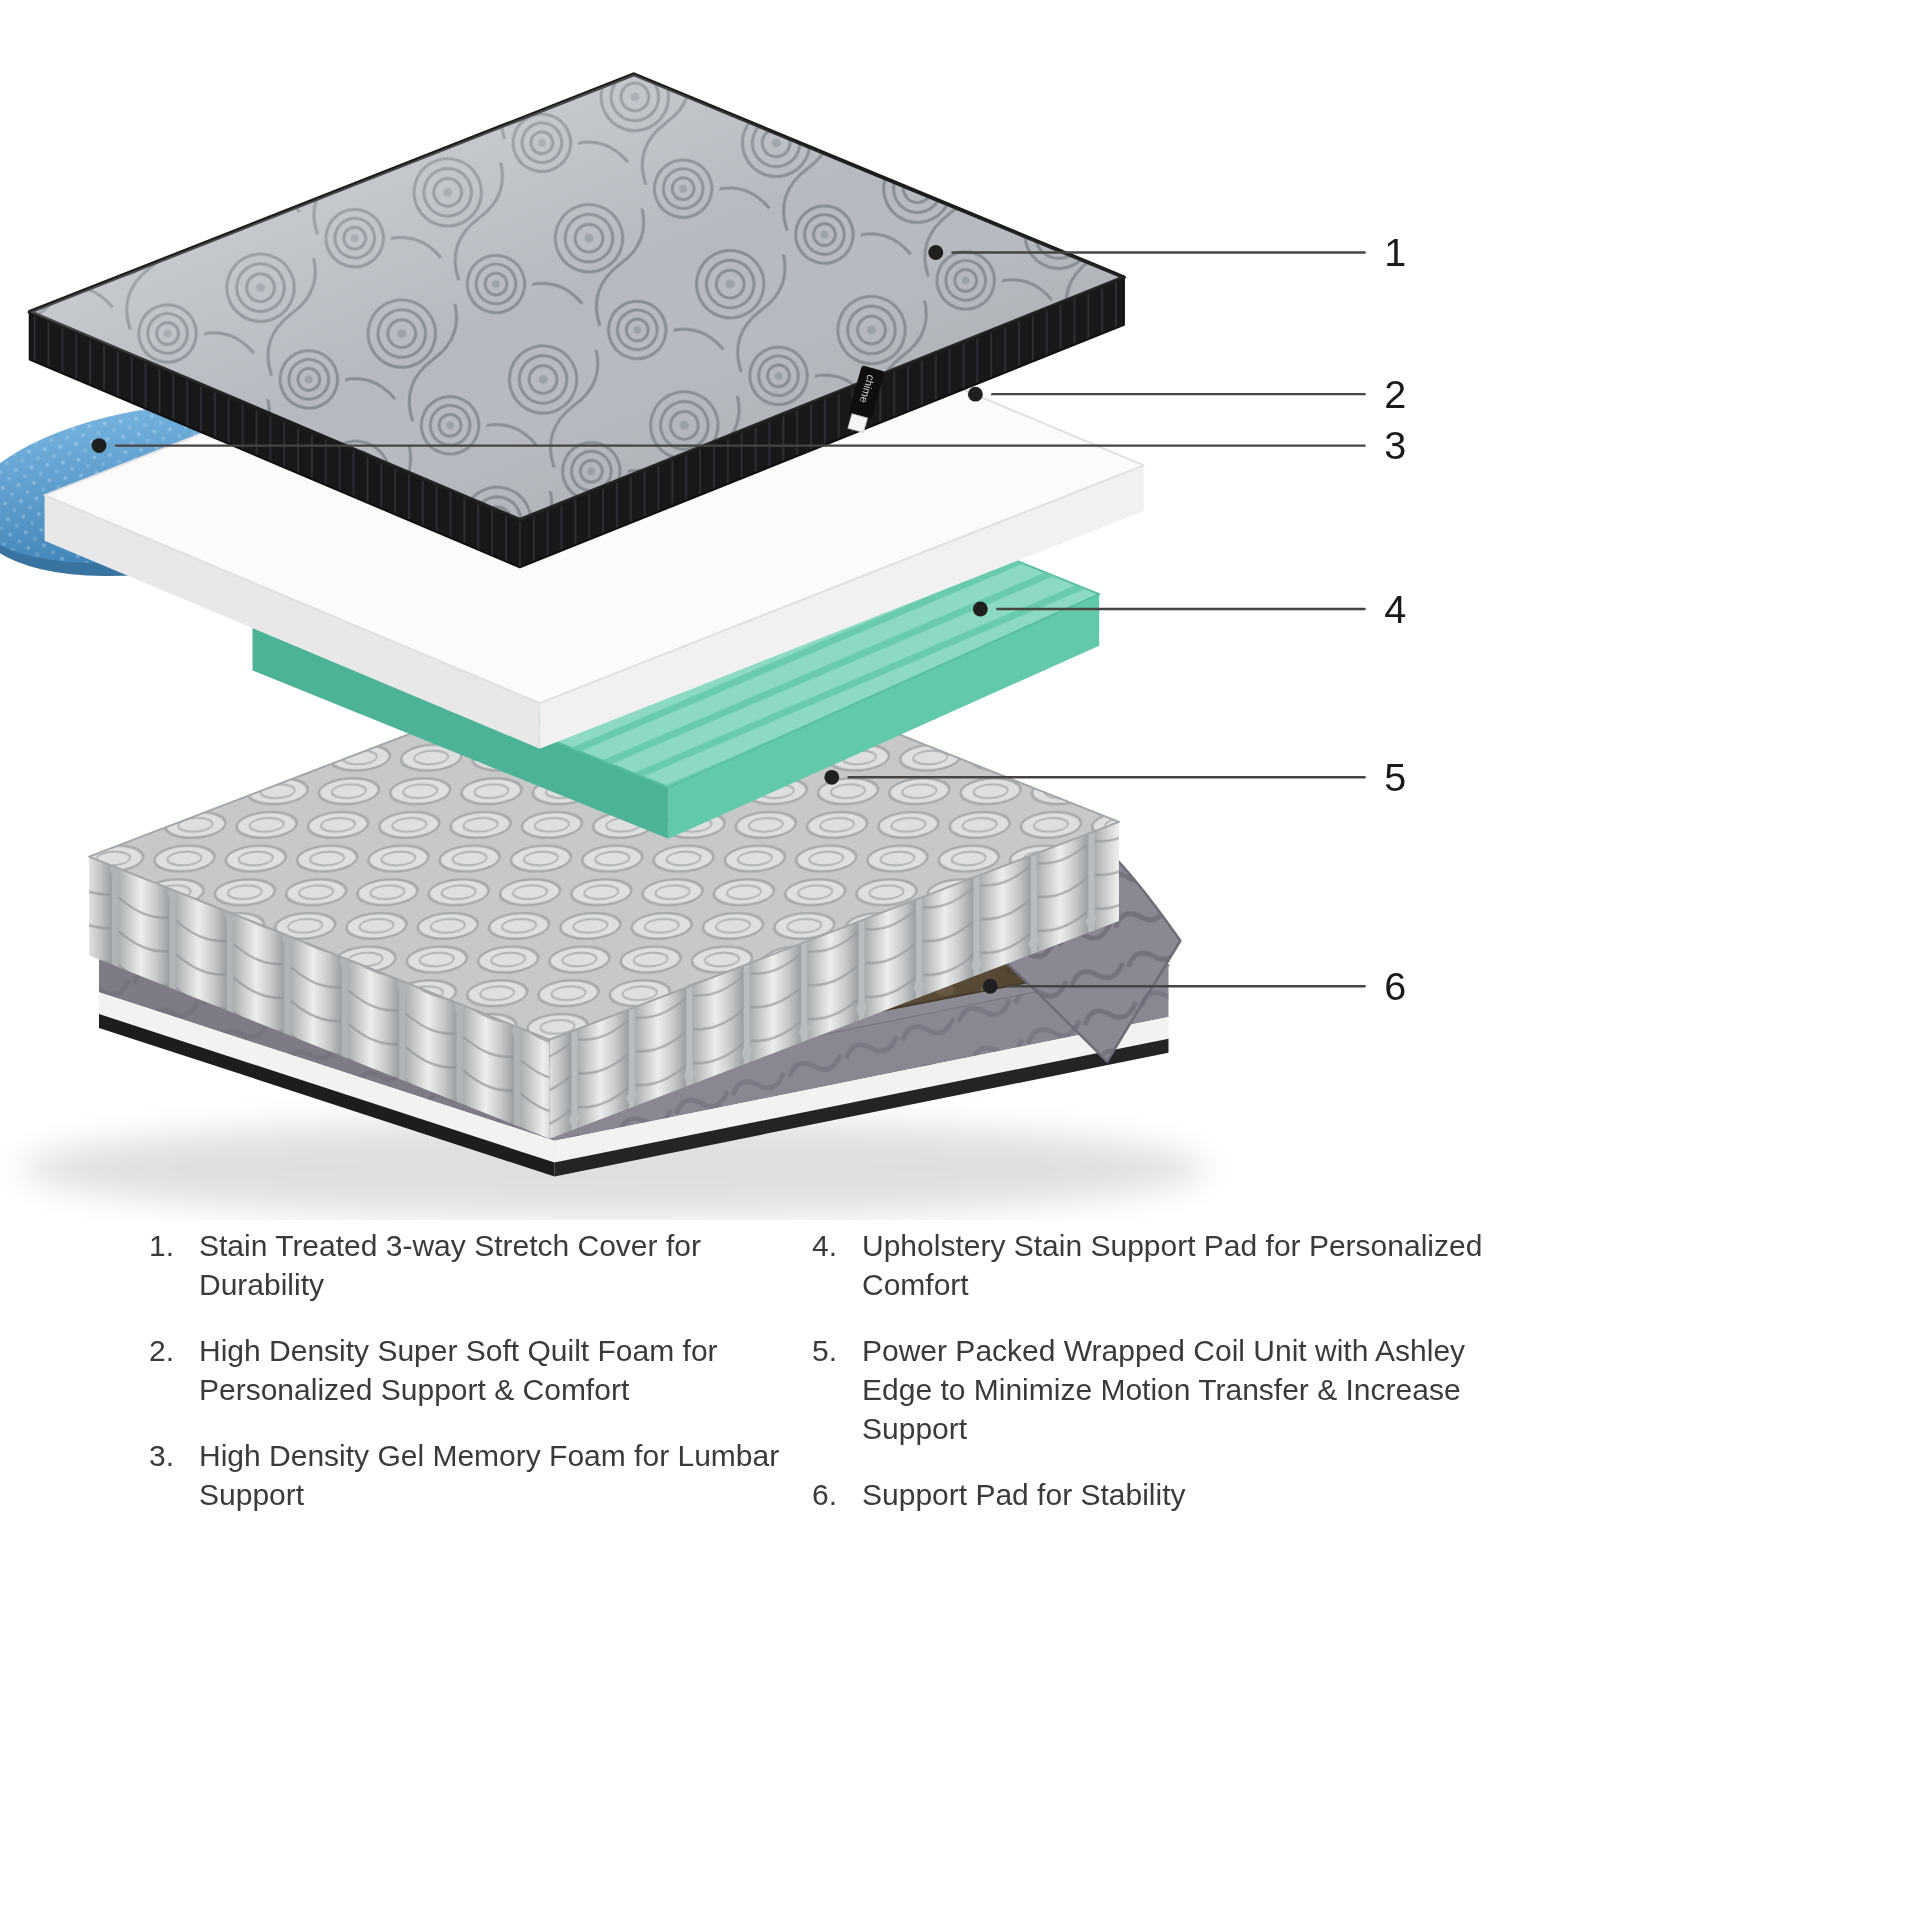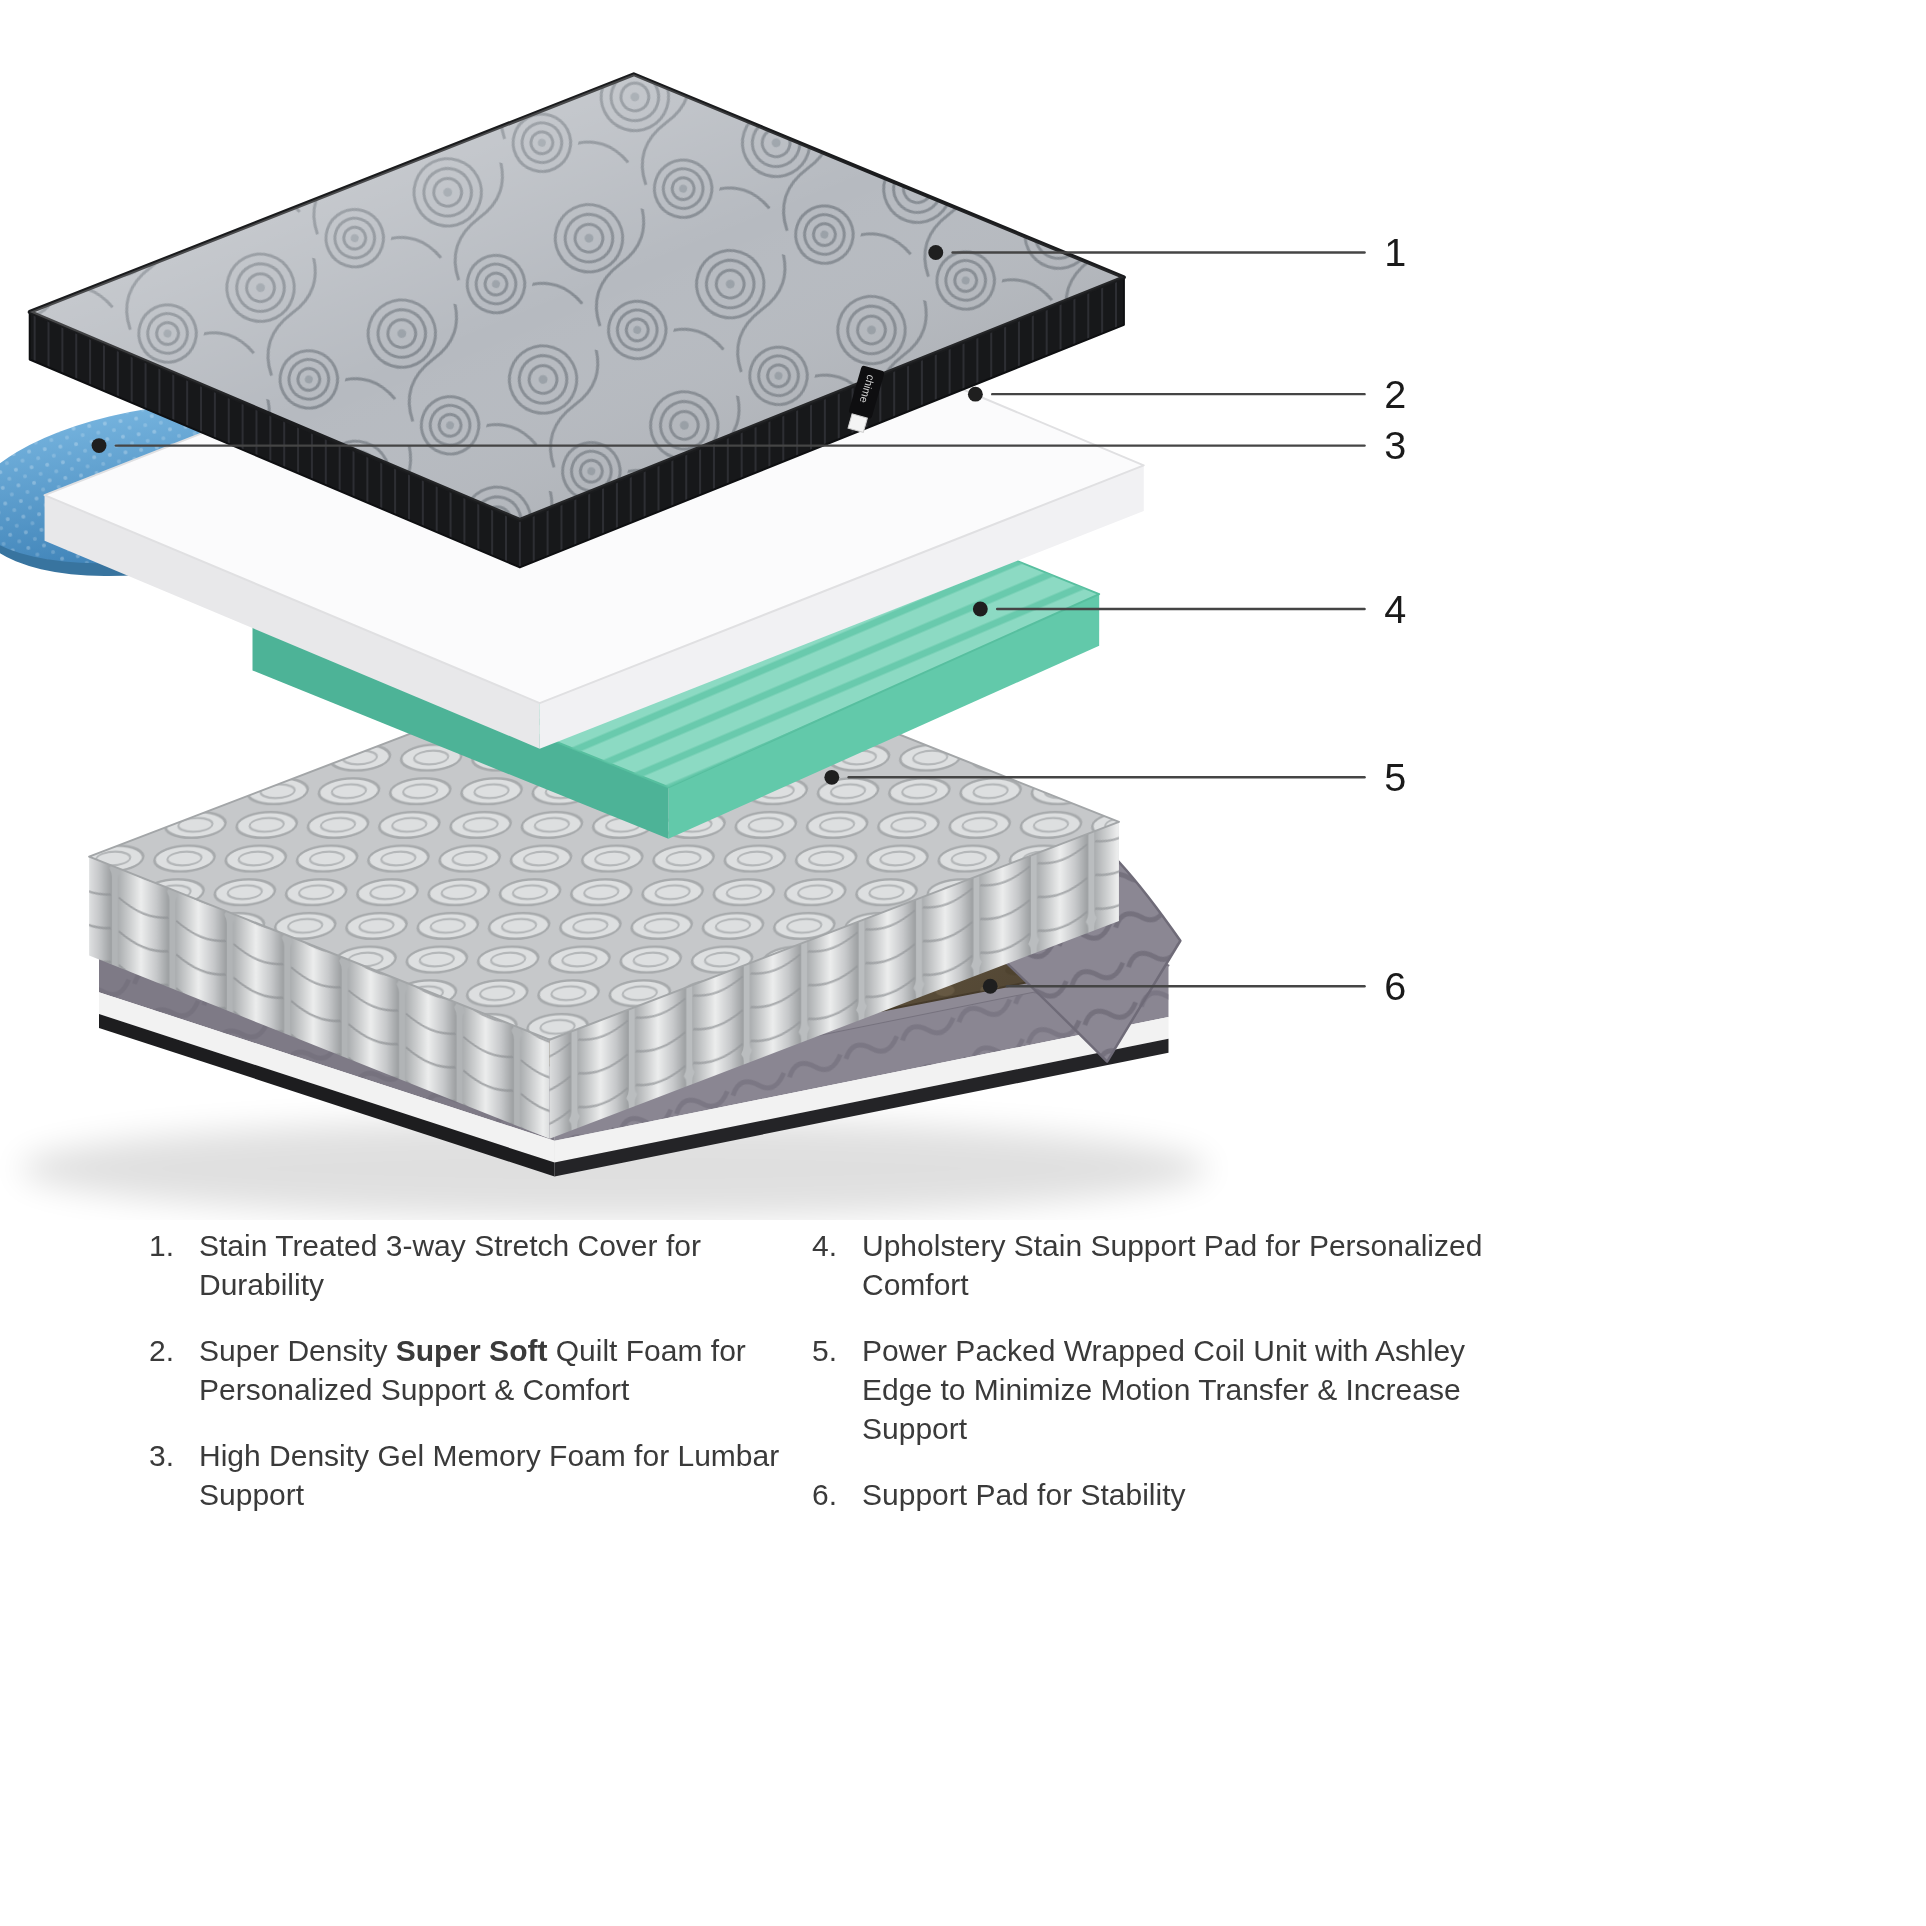--- a/index.html
+++ b/index.html
@@ -5,21 +5,21 @@
   html,body{margin:0;padding:0;background:#ffffff;}
   body{width:1927px;height:1927px;font-family:"Liberation Sans",sans-serif;}
   .page{position:relative;width:1927px;height:1927px;background:#ffffff;overflow:hidden;}
   .diagram-svg{position:absolute;left:0;top:0;}
   .legend{position:absolute;left:0;top:1226px;width:1927px;color:#3a3a3a;}
   .legend .col{position:absolute;top:0;}
   .legend .col-left{left:149px;width:634px;}
   .legend .col-right{left:812px;width:673px;}
   .legend-item{display:flex;margin-bottom:27px;font-size:30px;line-height:1.30;color:#3a3a3a;}
   .legend-item .num{flex:0 0 50px;}
-  .legend-item .txt b{font-weight:bold;}
+  .legend-item .txt b{font-weight:normal;}
   text.callout-num{font-size:40px;fill:#1a1a1a;font-family:"Liberation Sans",sans-serif;}
 </style>
 </head>
 <body>
 
 <div class="page">
 
   <svg class="diagram-svg" width="1927" height="1220" viewBox="0 0 1946 1232">
     <defs>
 
@@ -210,21 +210,21 @@
   </svg>
 
   <div class="legend">
     <div class="col col-left">
       <div class="legend-item">
         <span class="num">1.</span>
         <span class="txt"><span>Stain Treated 3-way Stretch Cover for Durability</span><b></b><span></span></span>
       </div>
       <div class="legend-item">
         <span class="num">2.</span>
-        <span class="txt"><span>Super Density </span><b>Super Soft</b><span> Quilt Foam for Personalized Support &amp; Comfort</span></span>
+        <span class="txt"><span>High Density </span><b>Super Soft</b><span> Quilt Foam for Personalized Support &amp; Comfort</span></span>
       </div>
       <div class="legend-item">
         <span class="num">3.</span>
         <span class="txt"><span>High Density Gel Memory Foam for Lumbar Support</span><b></b><span></span></span>
       </div>
     </div>
     <div class="col col-right">
       <div class="legend-item">
         <span class="num">4.</span>
         <span class="txt"><span>Upholstery Stain Support Pad for Personalized Comfort</span><b></b><span></span></span>

